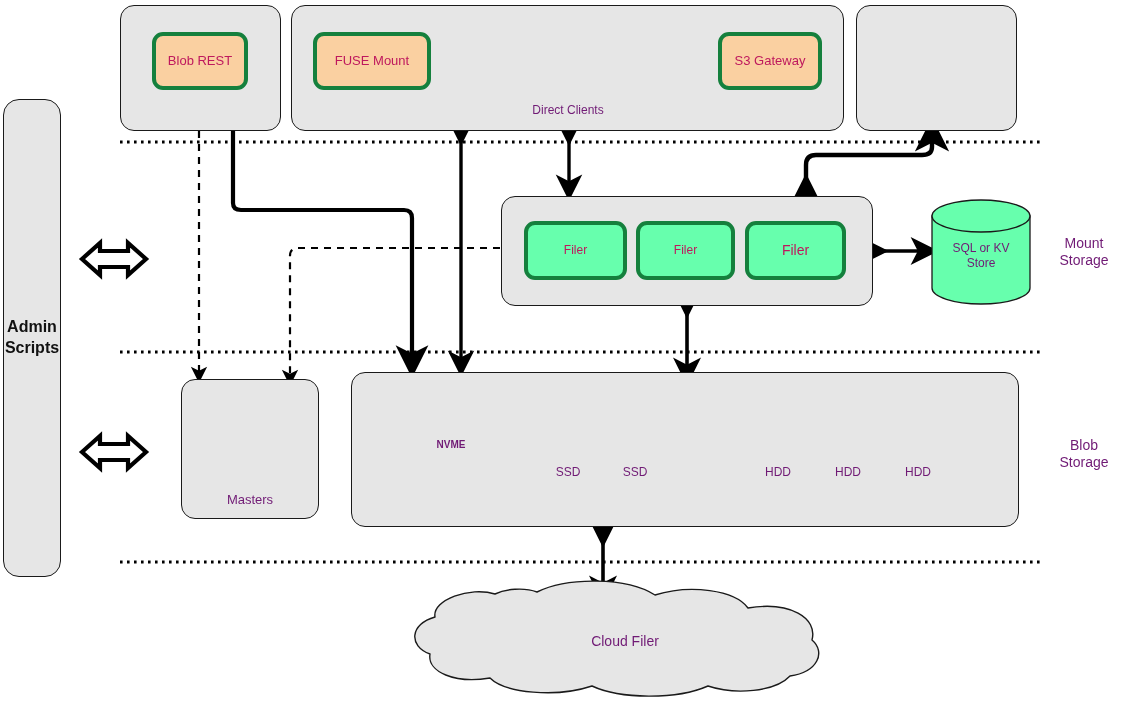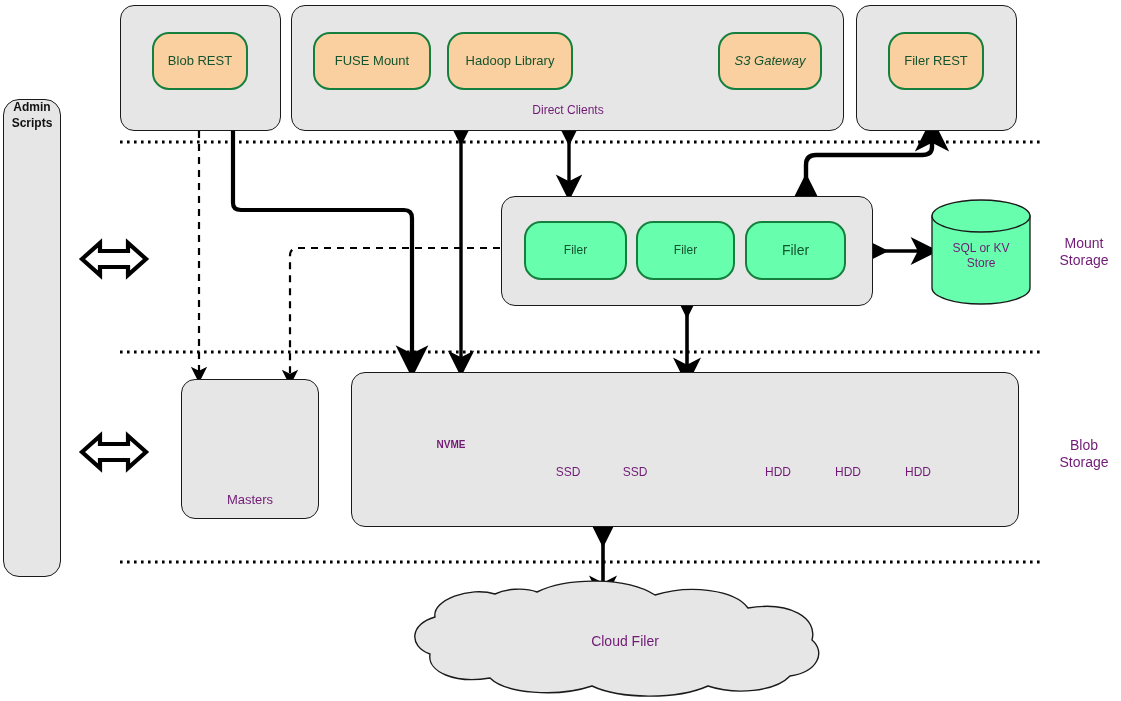--- a/index.html
+++ b/index.html
@@ -17,42 +17,42 @@
   .abs{position:absolute;box-sizing:border-box;}
 
   
   .group-box{
     background:#e6e6e6;
     border:1px solid #1a1a1a;
     border-radius:14px;
   }
   .node{
     background:#fad0a1;
-    border:2px solid #15803d;
-    border-radius:17px;
+    border:4px solid #15803d;
+    border-radius:11px;
     display:flex;
     align-items:center;
     justify-content:center;
     font-size:13px;
-    color:#14532d;
+    color:#be185d;
     text-align:center;
     line-height:1.15;
   }
   .node.green{background:#67ffad;}
   .plain-label{
     display:flex;align-items:center;justify-content:center;
     font-size:13px;color:#701a75;text-align:center;line-height:1.25;
   }
   .bold{font-weight:normal;}
   .admin-box{
     background:#e6e6e6;
     border:1px solid #1a1a1a;
     border-radius:16px;
-    display:flex;justify-content:center;
-    font-size:12px;font-weight:bold;color:#111;text-align:center;line-height:1.3;
+    display:flex;align-items:center;justify-content:center;
+    font-size:16px;font-weight:bold;color:#111;text-align:center;line-height:1.3;
   }
   .svg-layer{position:absolute;left:0;top:0;width:1121px;height:701px;overflow:visible;}
 </style>
 </head>
 <body>
 
 <div id="stage">
 
   <svg class="svg-layer" viewBox="0 0 1121 701" xmlns="http://www.w3.org/2000/svg">
     <defs>
@@ -178,26 +178,24 @@
     <span>
       <span>Admin</span><br><span>Scripts</span>
     </span>
   </div>
 
   <div class="abs group-box" style="left:120px;top:5px;width:161px;height:126px;"></div>
   <div class="abs node" style="left:152px;top:32px;width:96px;height:58px;">Blob REST</div>
 
   <div class="abs group-box" style="left:291px;top:5px;width:553px;height:126px;"></div>
   <div class="abs node" style="left:313px;top:32px;width:118px;height:58px;">FUSE Mount</div>
-  <div class="abs node" style="left:447px;top:32px;width:126px;height:58px;">Hadoop Library</div>
-  <div class="abs node" style="left:718px;top:32px;width:104px;height:58px;font-style:italic;">S3 Gateway</div>
+  <div class="abs node" style="left:718px;top:32px;width:104px;height:58px;">S3 Gateway</div>
   <div class="abs plain-label" style="left:468px;top:102px;width:200px;height:16px;font-size:12px;">Direct Clients</div>
 
   <div class="abs group-box" style="left:856px;top:5px;width:161px;height:126px;"></div>
-  <div class="abs node" style="left:888px;top:32px;width:96px;height:58px;">Filer REST</div>
 
   <div class="abs group-box" style="left:501px;top:196px;width:372px;height:110px;"></div>
   <div class="abs node green" style="left:524px;top:221px;width:103px;height:59px;font-size:12px;">Filer</div>
   <div class="abs node green" style="left:636px;top:221px;width:99px;height:59px;font-size:12px;">Filer</div>
   <div class="abs node green" style="left:745px;top:221px;width:101px;height:59px;font-size:14px;">Filer</div>
 
   <div class="abs plain-label bold" style="left:932px;top:236px;width:98px;height:40px;font-size:12px;">
     <span>
       <span>SQL or KV</span><br><span>Store</span>
     </span>

